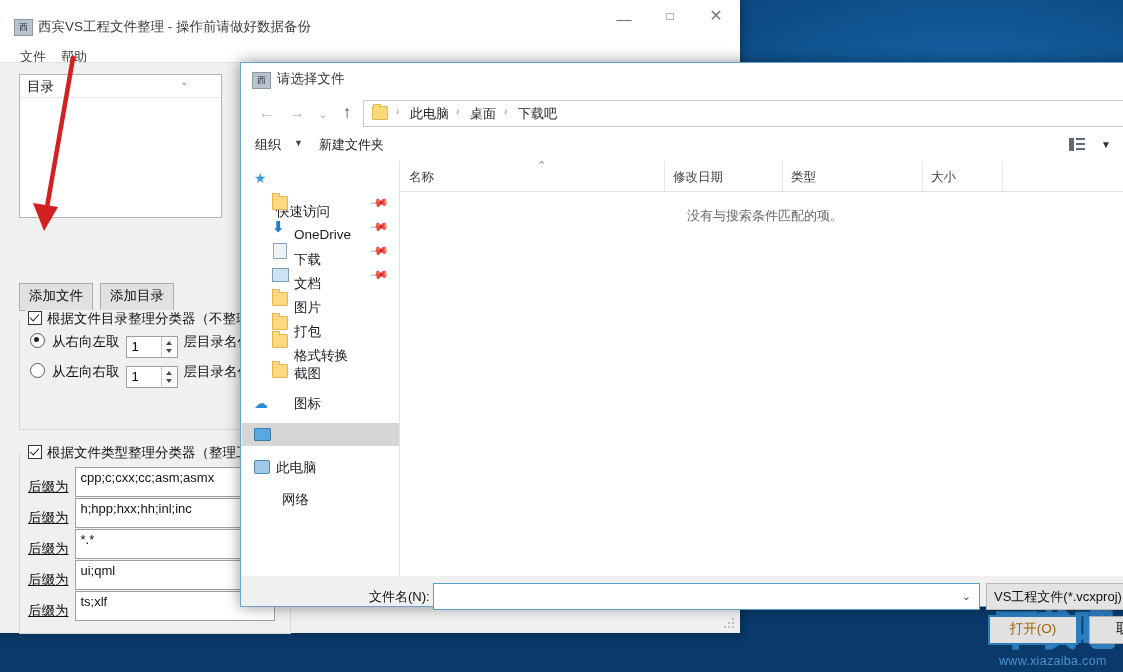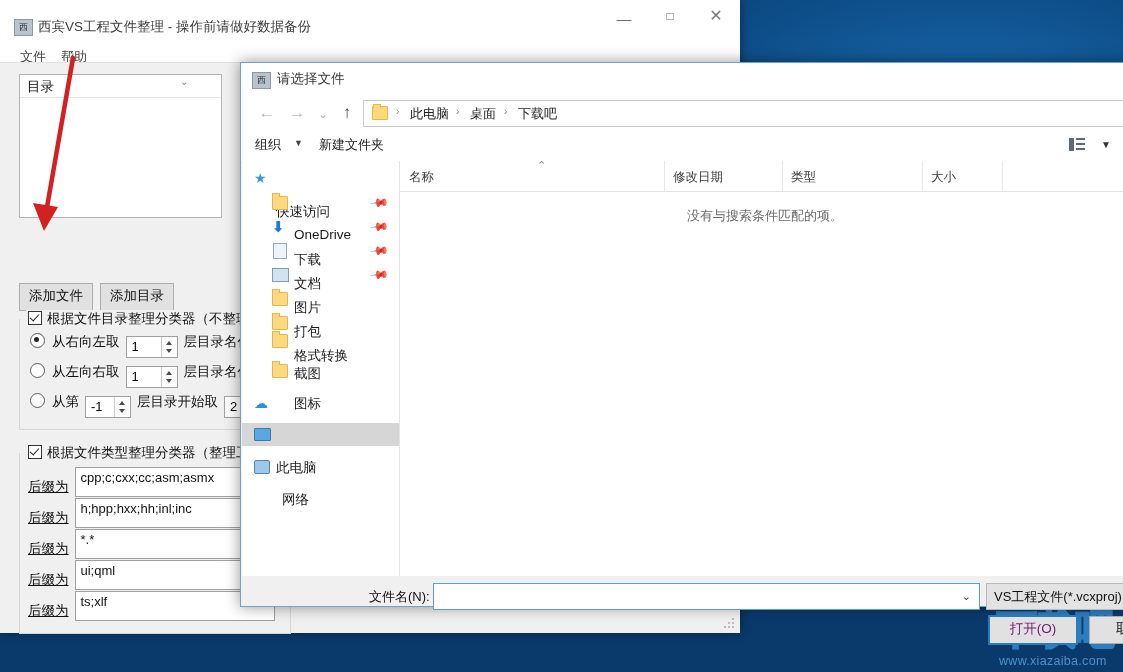--- a/index.html
+++ b/index.html
@@ -253,21 +253,21 @@
   }
   #fn-caret{position:absolute;right:8px;top:6px;font-size:11px;color:#444;}
   #filter-combo{
     position:absolute;left:745px;top:7px;width:145px;height:25px;
     background:#e3e3e3;border:1px solid #b9b9b9;
   }
   #filter-text{position:absolute;left:7px;top:4px;font-size:13px;color:#111;white-space:nowrap;}
   #btn-open{
     position:absolute;left:748px;top:40px;width:86px;height:26px;
     background:#e1e1e1;border:1px solid #2a7cb8;outline:1px solid #2a7cb8;
-    font-size:13.5px;text-align:center;line-height:24px;color:#701a75;cursor:default;
+    font-size:13.5px;text-align:center;line-height:24px;color:#a16207;cursor:default;
   }
   #btn-cancel{
     position:absolute;left:848px;top:40px;width:86px;height:26px;
     background:#e1e1e1;border:1px solid #adadad;
     font-size:13.5px;text-align:center;line-height:24px;color:#101010;
     overflow:hidden;cursor:default;
   }
   #btn-cancel span{position:absolute;left:26px;top:0;}
 </style>
 </head>
@@ -325,26 +325,20 @@
             </span></span><span class="rlabel">层目录名作</span>
       </div>
 
       <div class="radio-row" style="top:44px;">
         <span class="rb"></span><span class="rlabel">从左向右取</span><span class="spin" style="width:50px;"><span class="val">1</span><span class="arrows">
               <i class="up"></i>
               <i class="dn"></i>
             </span></span><span class="rlabel">层目录名作</span>
       </div>
 
-      <div class="radio-row" style="top:74px;">
-        <span class="rb"></span><span class="rlabel">从第</span><span class="spin" style="width:44px;"><span class="val">-1</span><span class="arrows">
-              <i class="up"></i>
-              <i class="dn"></i>
-            </span></span><span class="rlabel">层目录开始取</span><span class="spin" style="width:40px;"><span class="val">2</span></span>
-      </div>
     </div>
 
     <div id="group2">
       <div id="grp2-check">
         <span class="cb checked"></span><span class="grp-label">根据文件类型整理分类器（整理工</span>
       </div>
 
       <div class="suf-row" style="top:14px;">
         <span class="suf-label">后缀为</span><span class="suf-input">cpp;c;cxx;cc;asm;asmx</span>
       </div>

